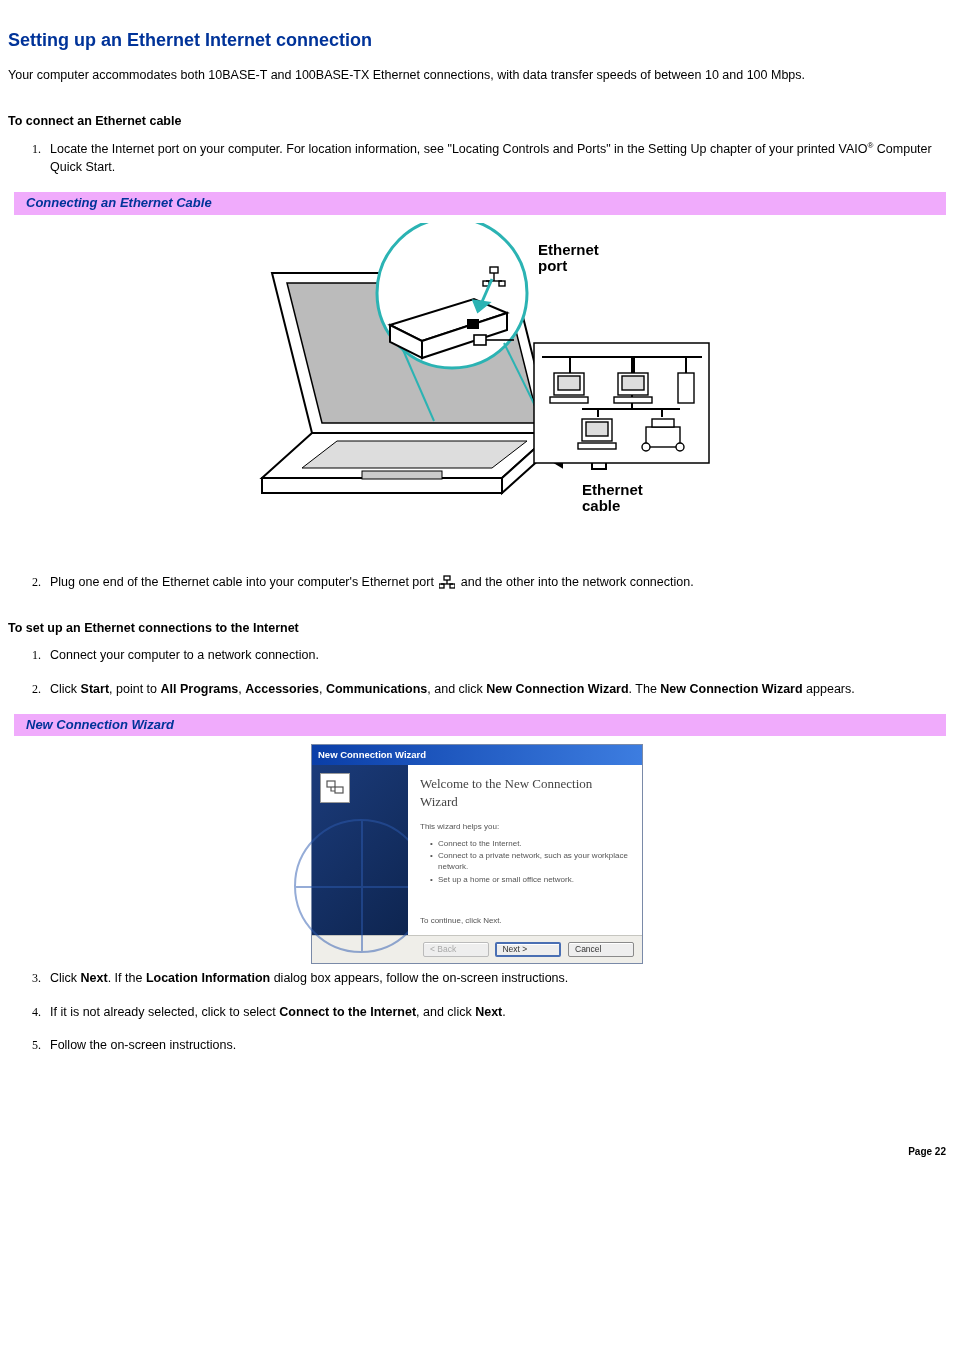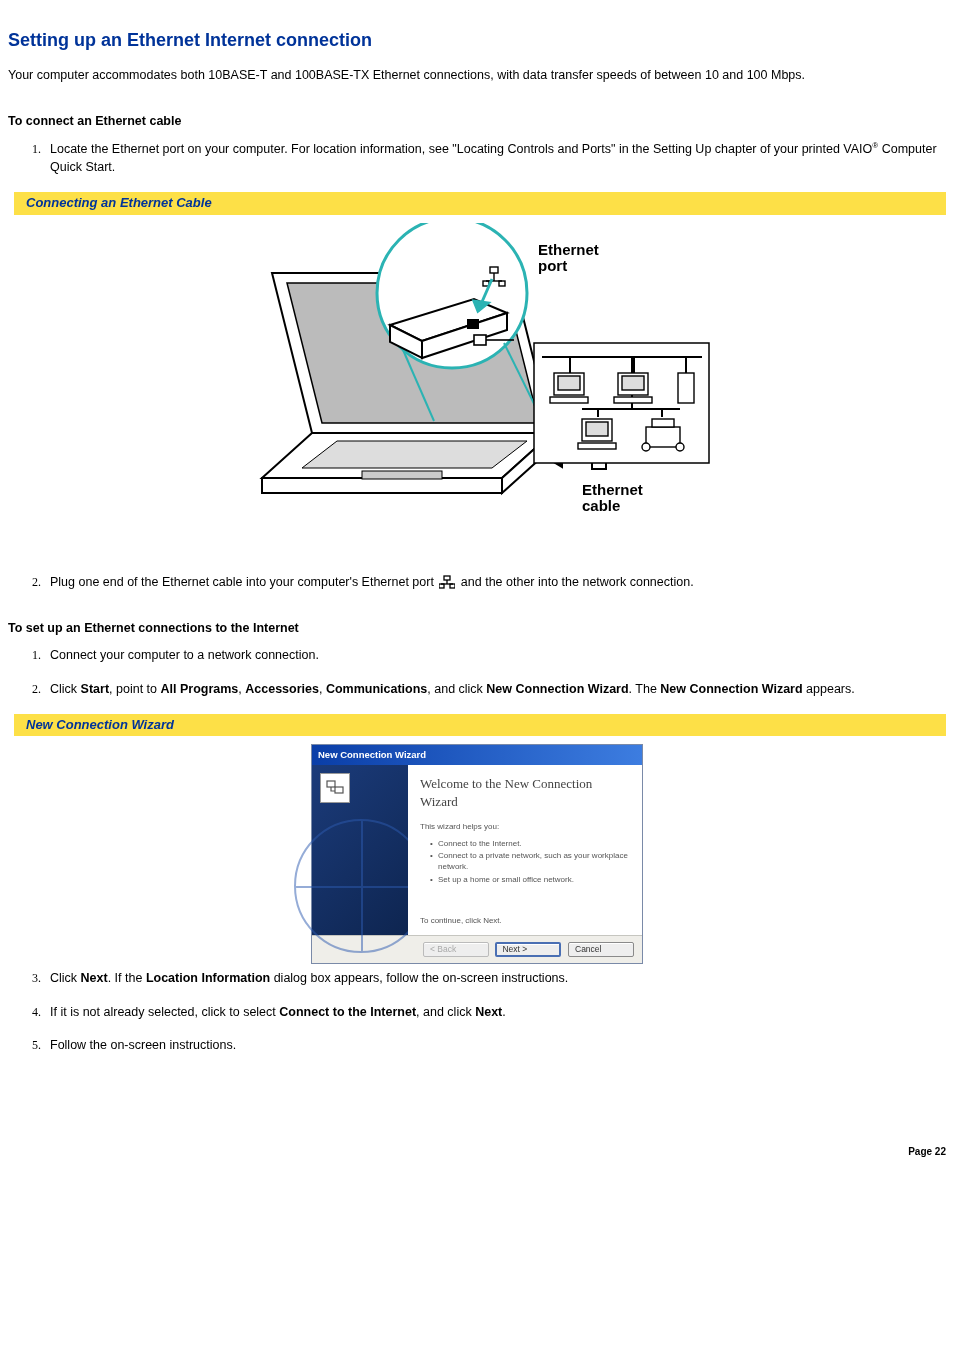--- a/index.html
+++ b/index.html
@@ -33,21 +33,21 @@
   ol.numbered > li {
     margin: 6px 0 16px 0;
     padding-left: 6px;
     font-family: Verdana, Arial, sans-serif;
   }
   ol.numbered > li::marker {
     font-family: "Times New Roman", serif;
     font-size: 12px;
   }
   .bar {
-    background: #fde047;
+    background: #f0abfc;
     color: #003399;
     font-style: italic;
     font-weight: bold;
     font-size: 13px;
     padding: 2px 8px 2px 12px;
     margin: 4px 0 8px 0;
     border-left: 6px solid #fff;
   }
   .illus-wrap { text-align: center; margin: 6px 0 26px 0; }
   .reg { font-size: 8px; vertical-align: super; }
@@ -185,21 +185,21 @@
 <body>
 
 <h2 class="main-title">Setting up an Ethernet Internet connection</h2>
 
 <p>Your computer accommodates both 10BASE-T and 100BASE-TX Ethernet connections, with data transfer speeds of between 10 and 100 Mbps.</p>
 
 <p class="subhead">To connect an Ethernet cable</p>
 
 <ol class="numbered">
   <li>
-    <span>Locate the Ethernet port on your computer. For location information, see "Locating Controls and Ports" in the Setting Up chapter of your printed VAIO</span><span class="reg">®</span><span> Computer Quick Start.</span>
+    <span>Locate the Internet port on your computer. For location information, see "Locating Controls and Ports" in the Setting Up chapter of your printed VAIO</span><span class="reg">®</span><span> Computer Quick Start.</span>
   </li>
 </ol>
 
 <div class="bar">Connecting an Ethernet Cable</div>
 
 <div class="illus-wrap">
   <div class="eth-illus">
     <svg width="470" height="320" viewBox="0 0 470 320">
 
       <g stroke="#000" fill="#fff" stroke-width="2">

